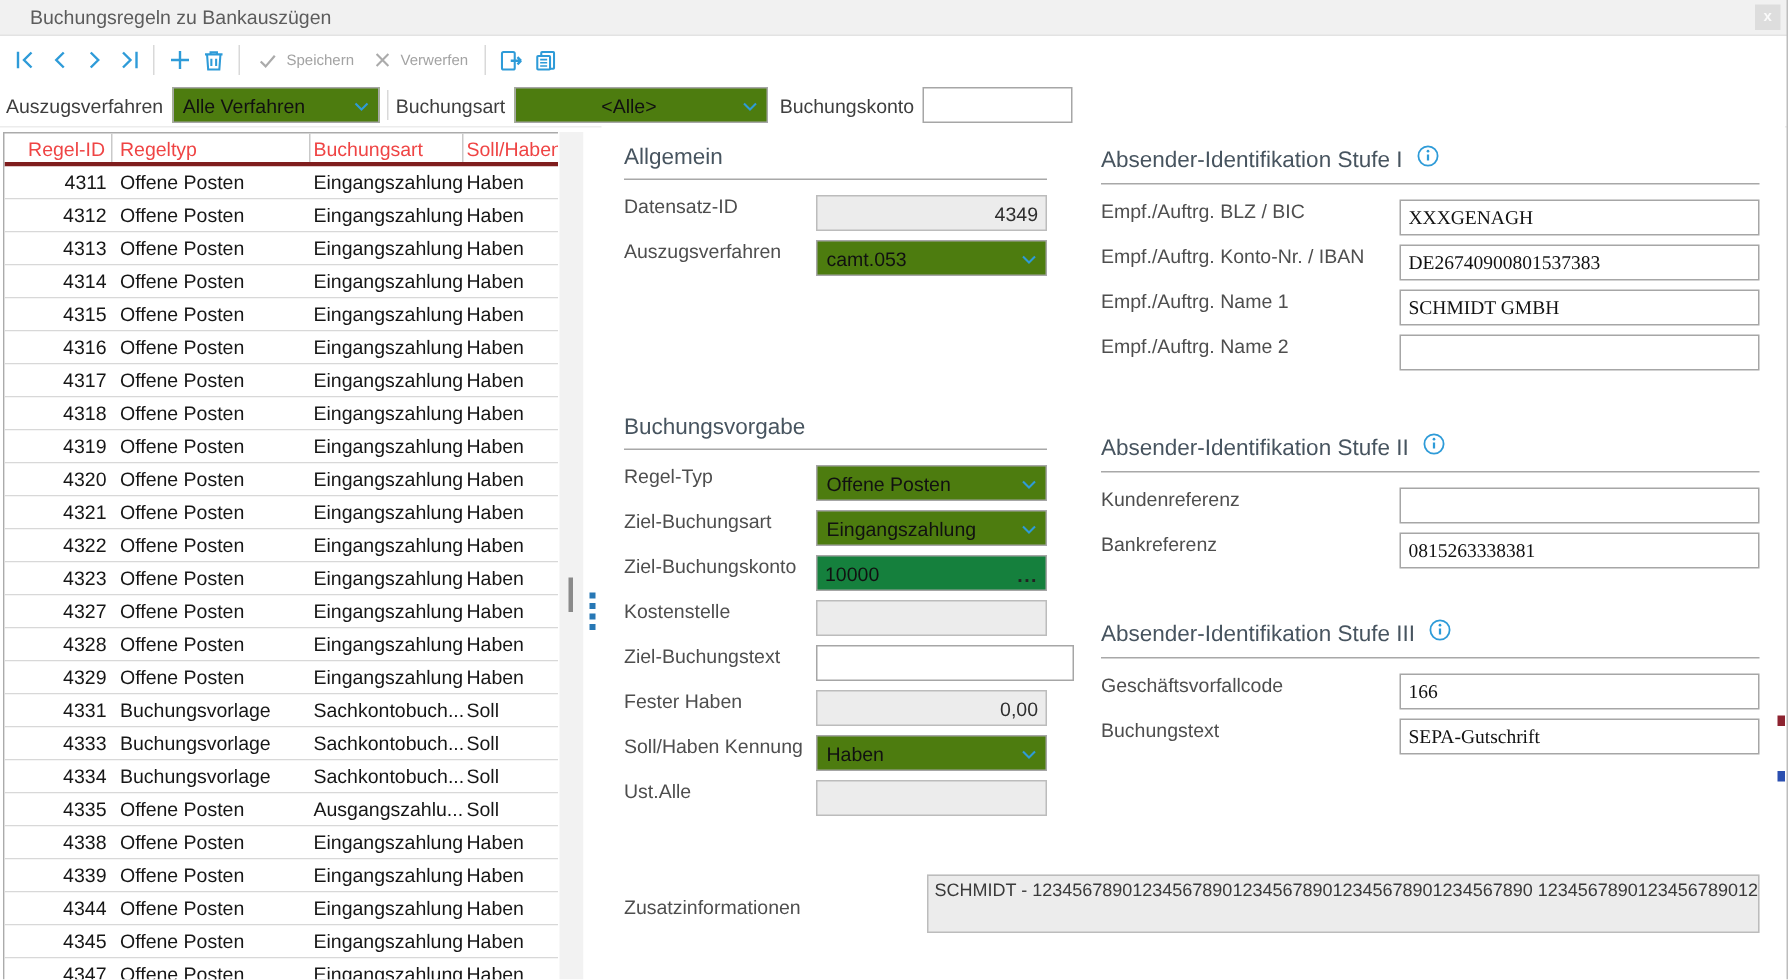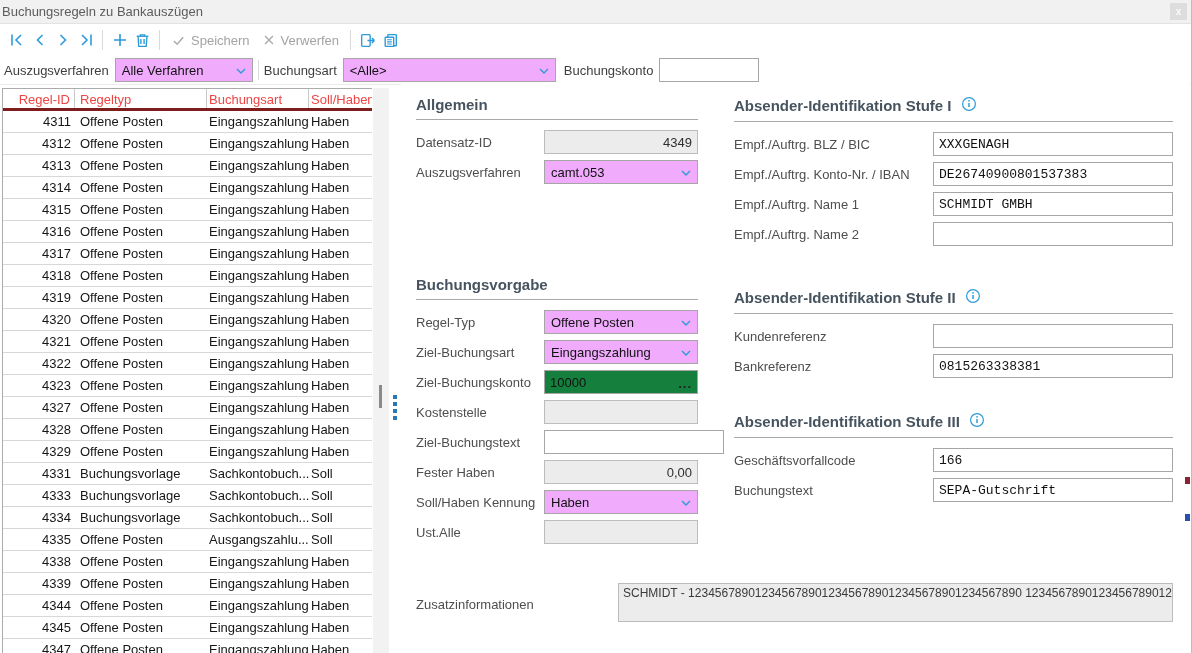--- a/index.html
+++ b/index.html
@@ -5,60 +5,60 @@
   * { box-sizing: border-box; margin: 0; padding: 0; }
   html,body { width:1192px; height:653px; overflow:hidden; }
   body {
     font-family: "Liberation Sans", sans-serif;
     background:#ffffff; position:relative; color:#1a1a1a;
   }
   
   .titlebar {
     position:absolute; left:0; top:0; right:0; height:24px;
     background:#f1f1f1; border-bottom:1px solid #e3e3e3;
-    display:flex; align-items:center; padding-left:2px;
+    display:flex; align-items:center; padding-left:20px;
     font-size:13px; color:#5c5c5c;
   }
   .close-btn {
     position:absolute; right:5px; top:3px; width:17px; height:17px;
     background:#dddddd; color:#fafafa; font-size:10px; font-weight:bold;
     display:flex; align-items:center; justify-content:center; cursor:default;
   }
   
   .toolbar {
     position:absolute; left:0; top:24px; right:0; height:32px;
     background:#ffffff; display:flex; align-items:center; padding-left:5px;
   }
   .tb-btn {
     width:23px; height:24px; border:none; background:transparent;
     display:flex; align-items:center; justify-content:center; padding:0;
   }
   .tb-txt {
     border:none; background:transparent; display:flex; align-items:center;
-    gap:5px; font-size:13px; font-family:inherit; color:#a3a3a3; padding:0 6px; height:24px;
+    gap:5px; font-size:10px; font-family:inherit; color:#a3a3a3; padding:0 6px; height:24px;
   }
   .sep { width:1px; height:20px; background:#d9d9d9; margin:0 5px; }
   .toolbar svg, .filterbar svg { display:block; }
   
   .filterbar {
     position:absolute; left:0; top:56px; right:0; height:29px;
     display:flex; align-items:center; padding-left:4px;
     font-size:13px; color:#3e3e3e; border-bottom:1px solid #ececec; background:#fff;
   }
   .flabel { margin-right:6px; white-space:nowrap; }
   .combo {
-    height:24px; border:1px solid #a6a6a6; background:#f0abfc;
+    height:24px; border:1px solid #a6a6a6; background:#4d7c0f;
     display:flex; align-items:center; padding:0 22px 0 6px;
     position:relative; font-size:13px; color:#111; white-space:nowrap;
   }
   .combo .chev { position:absolute; right:5px; top:6px; }
-  .w138 { width:138px; } .w213 { width:213px; }
+  .w138 { width:138px; } .w213 { width:169px;justify-content:center; }
   .tinput {
     height:24px; border:1px solid #a6a6a6; background:#fff; padding:0 5px;
-    font-family:Liberation Mono, monospace; font-size:13px; color:#111; outline:none;
+    font-family:Liberation Serif, serif; font-size:13px; color:#111; outline:none;
   }
   .w100 { width:100px; }
   
   .rules-table {
     position:absolute; left:2px; top:88px; width:370px; bottom:0;
     border-top:1px solid #ababab; border-left:1px solid #ababab;
     font-size:13px; overflow:hidden; background:#fff;
   }
   .thead { display:flex; height:22px; border-bottom:3px solid #7f1d1d; color:#ef4444; }
   .th { line-height:21px; white-space:nowrap; overflow:hidden; border-right:1px solid #c9c9c9; }
@@ -72,26 +72,26 @@
   
   .vscroll { position:absolute; left:373px; top:88px; width:16px; bottom:0; background:#f2f2f2; }
   .vthumb { position:absolute; left:6px; top:297px; width:3px; height:23px; background:#8a8a8a; }
   .splitter { position:absolute; left:389px; top:88px; width:12px; bottom:0; background:#fff; }
   .split-dots { position:absolute; left:4px; top:307px; display:flex; flex-direction:column; gap:3px; }
   .split-dots i { width:4px; height:4px; background:#2778b5; display:block; }
   
   .detail { position:absolute; left:401px; top:84px; right:2px; bottom:0; background:#fff; }
   .section { position:absolute; }
   .sec-title {
-    font-size:15px; font-weight:bold; color:#47545f;
+    font-size:15px; font-weight:normal; color:#47545f;
     padding-bottom:6px; border-bottom:1px solid #a8a8a8;
     display:flex; align-items:center; gap:9px; white-space:nowrap;
   }
   .rows { margin-top:10px; }
-  .form-row { display:flex; align-items:center; height:24px; margin-bottom:6px; }
+  .form-row { display:flex; height:24px; margin-bottom:6px; }
   .form-label { font-size:13px; color:#4e4e4e; white-space:nowrap; overflow:hidden; flex-shrink:0; }
   .lw128 { width:128px; } .lw199 { width:199px; }
   .grow { flex:1; }
   .tbox {
     height:24px; border:1px solid #a6a6a6; background:#15803d; padding:0 5px;
     display:flex; align-items:center; font-size:13px; color:#111; overflow:hidden;
   }
   .tbox.disabled { background:#ececec; border-color:#bcbcbc; color:#2e2e2e; }
   .tbox.right { justify-content:flex-end; }
   .lookup { margin-left:auto; font-weight:bold; letter-spacing:1px; color:#222; cursor:default; line-height:10px; align-self:flex-end; padding-bottom:4px;}

